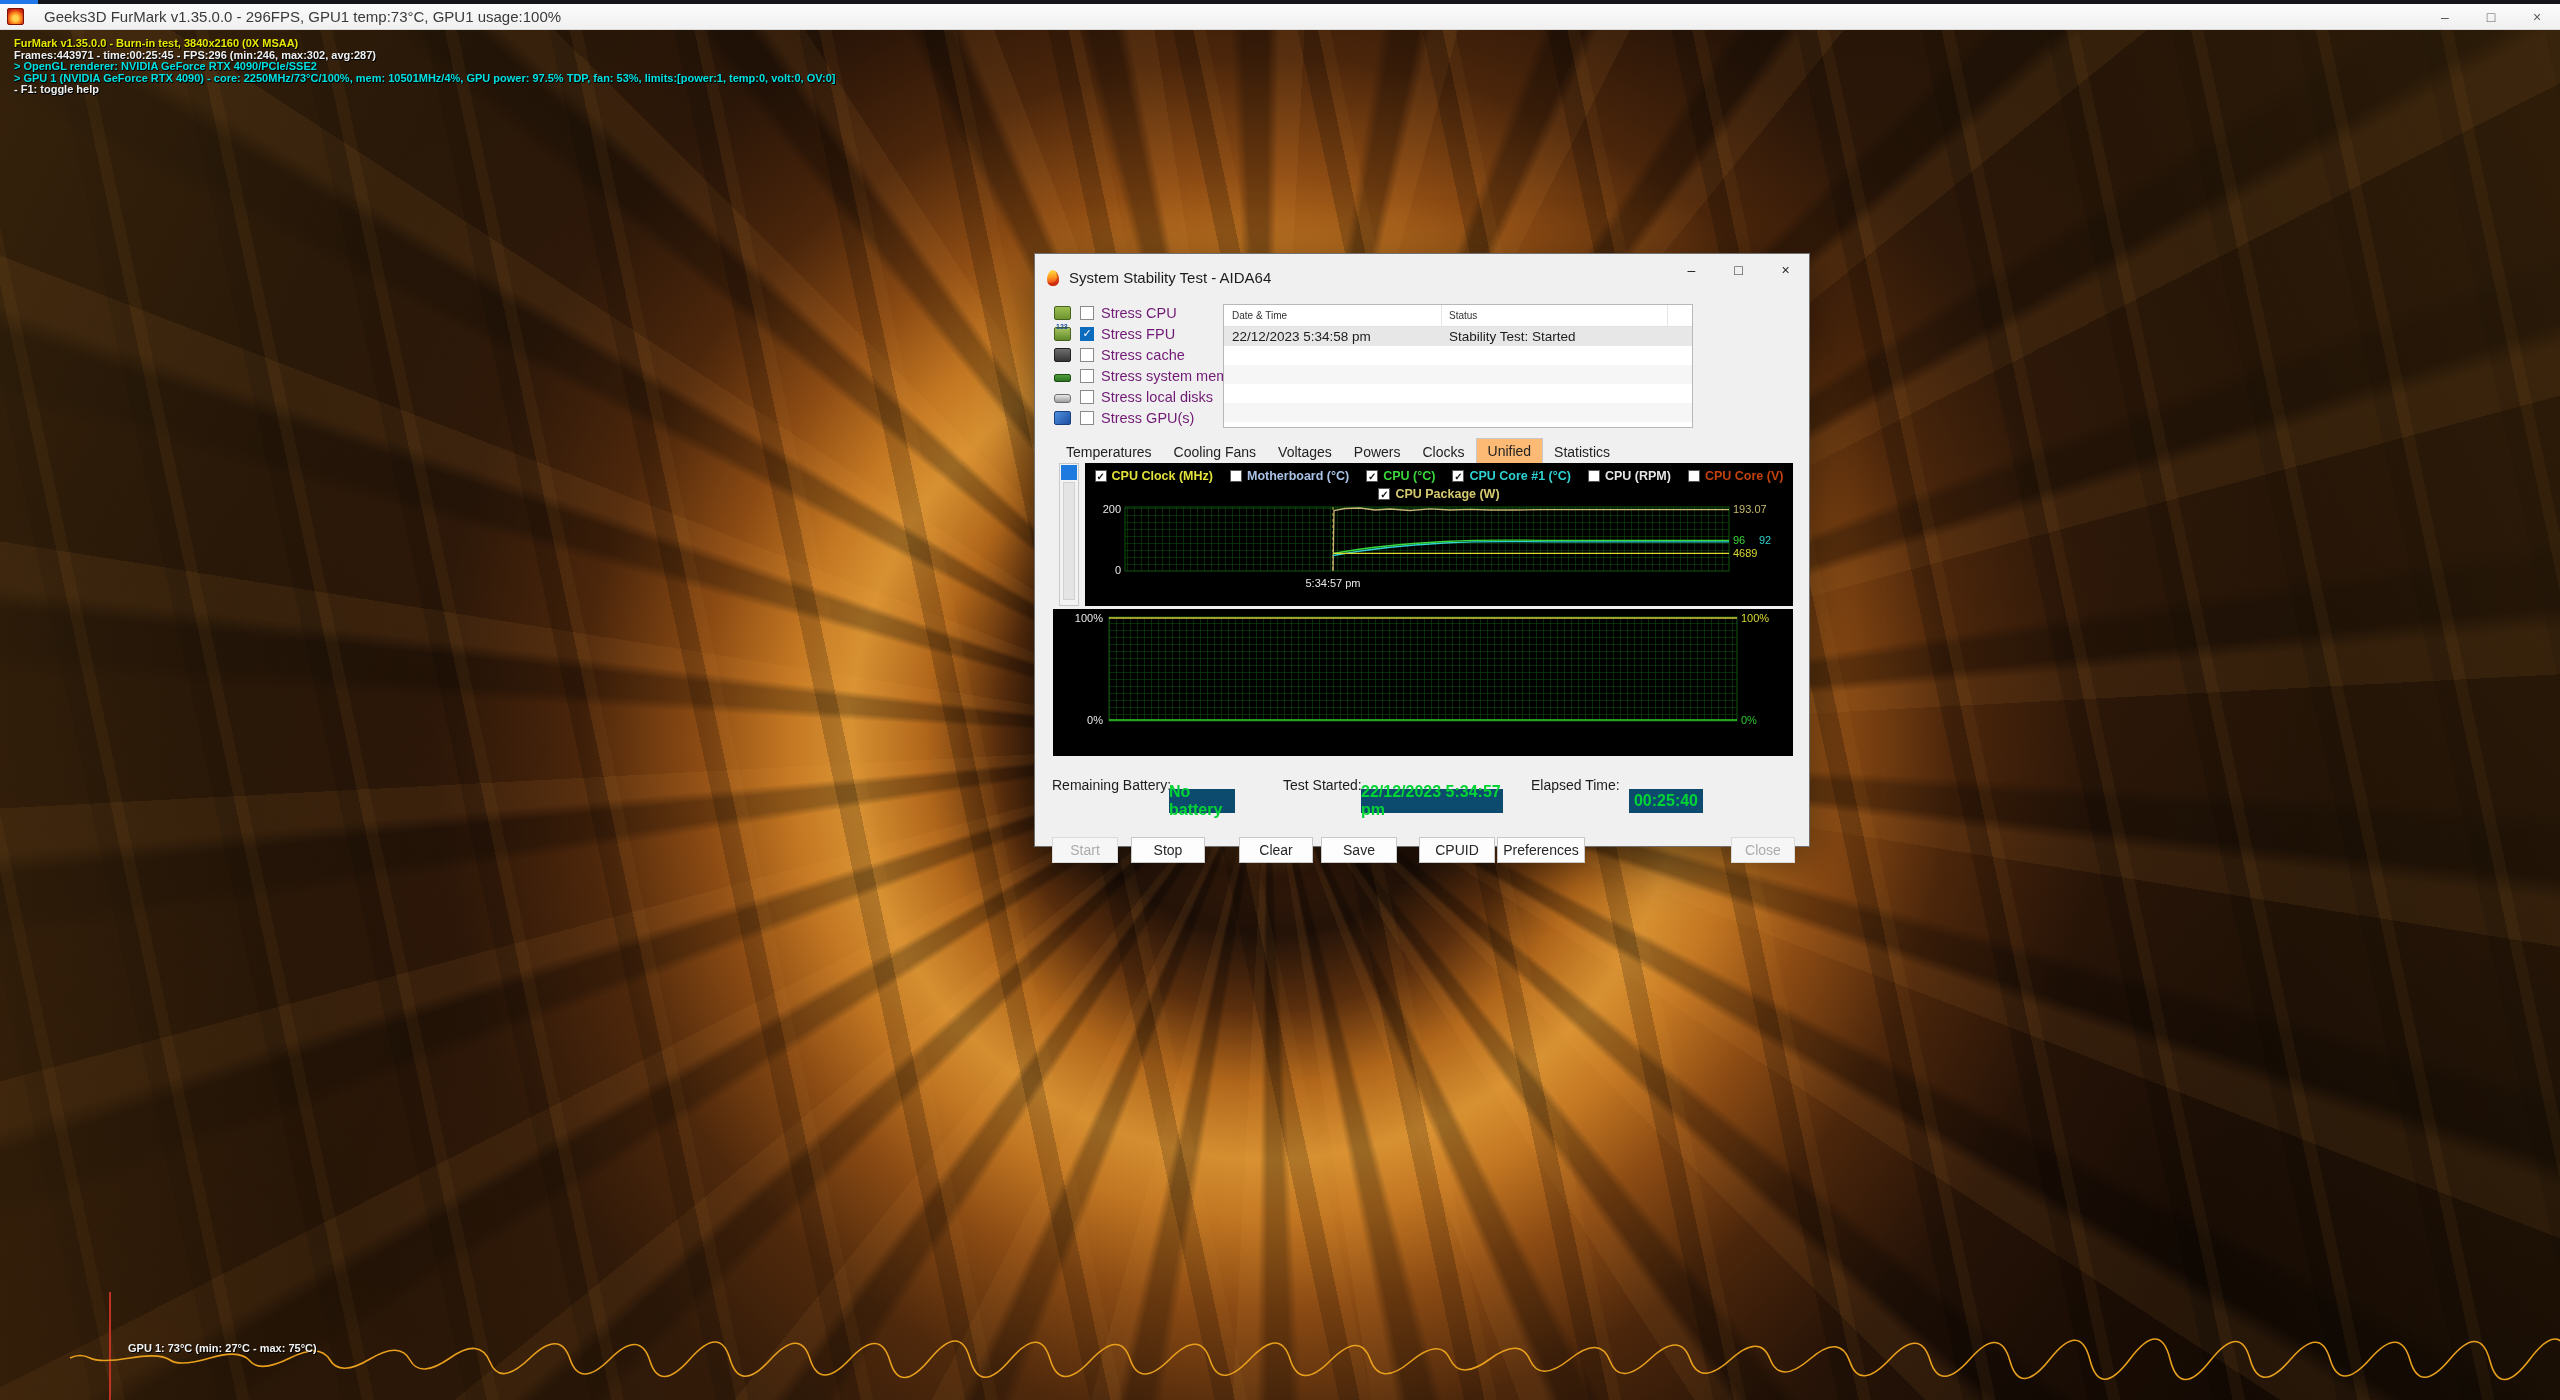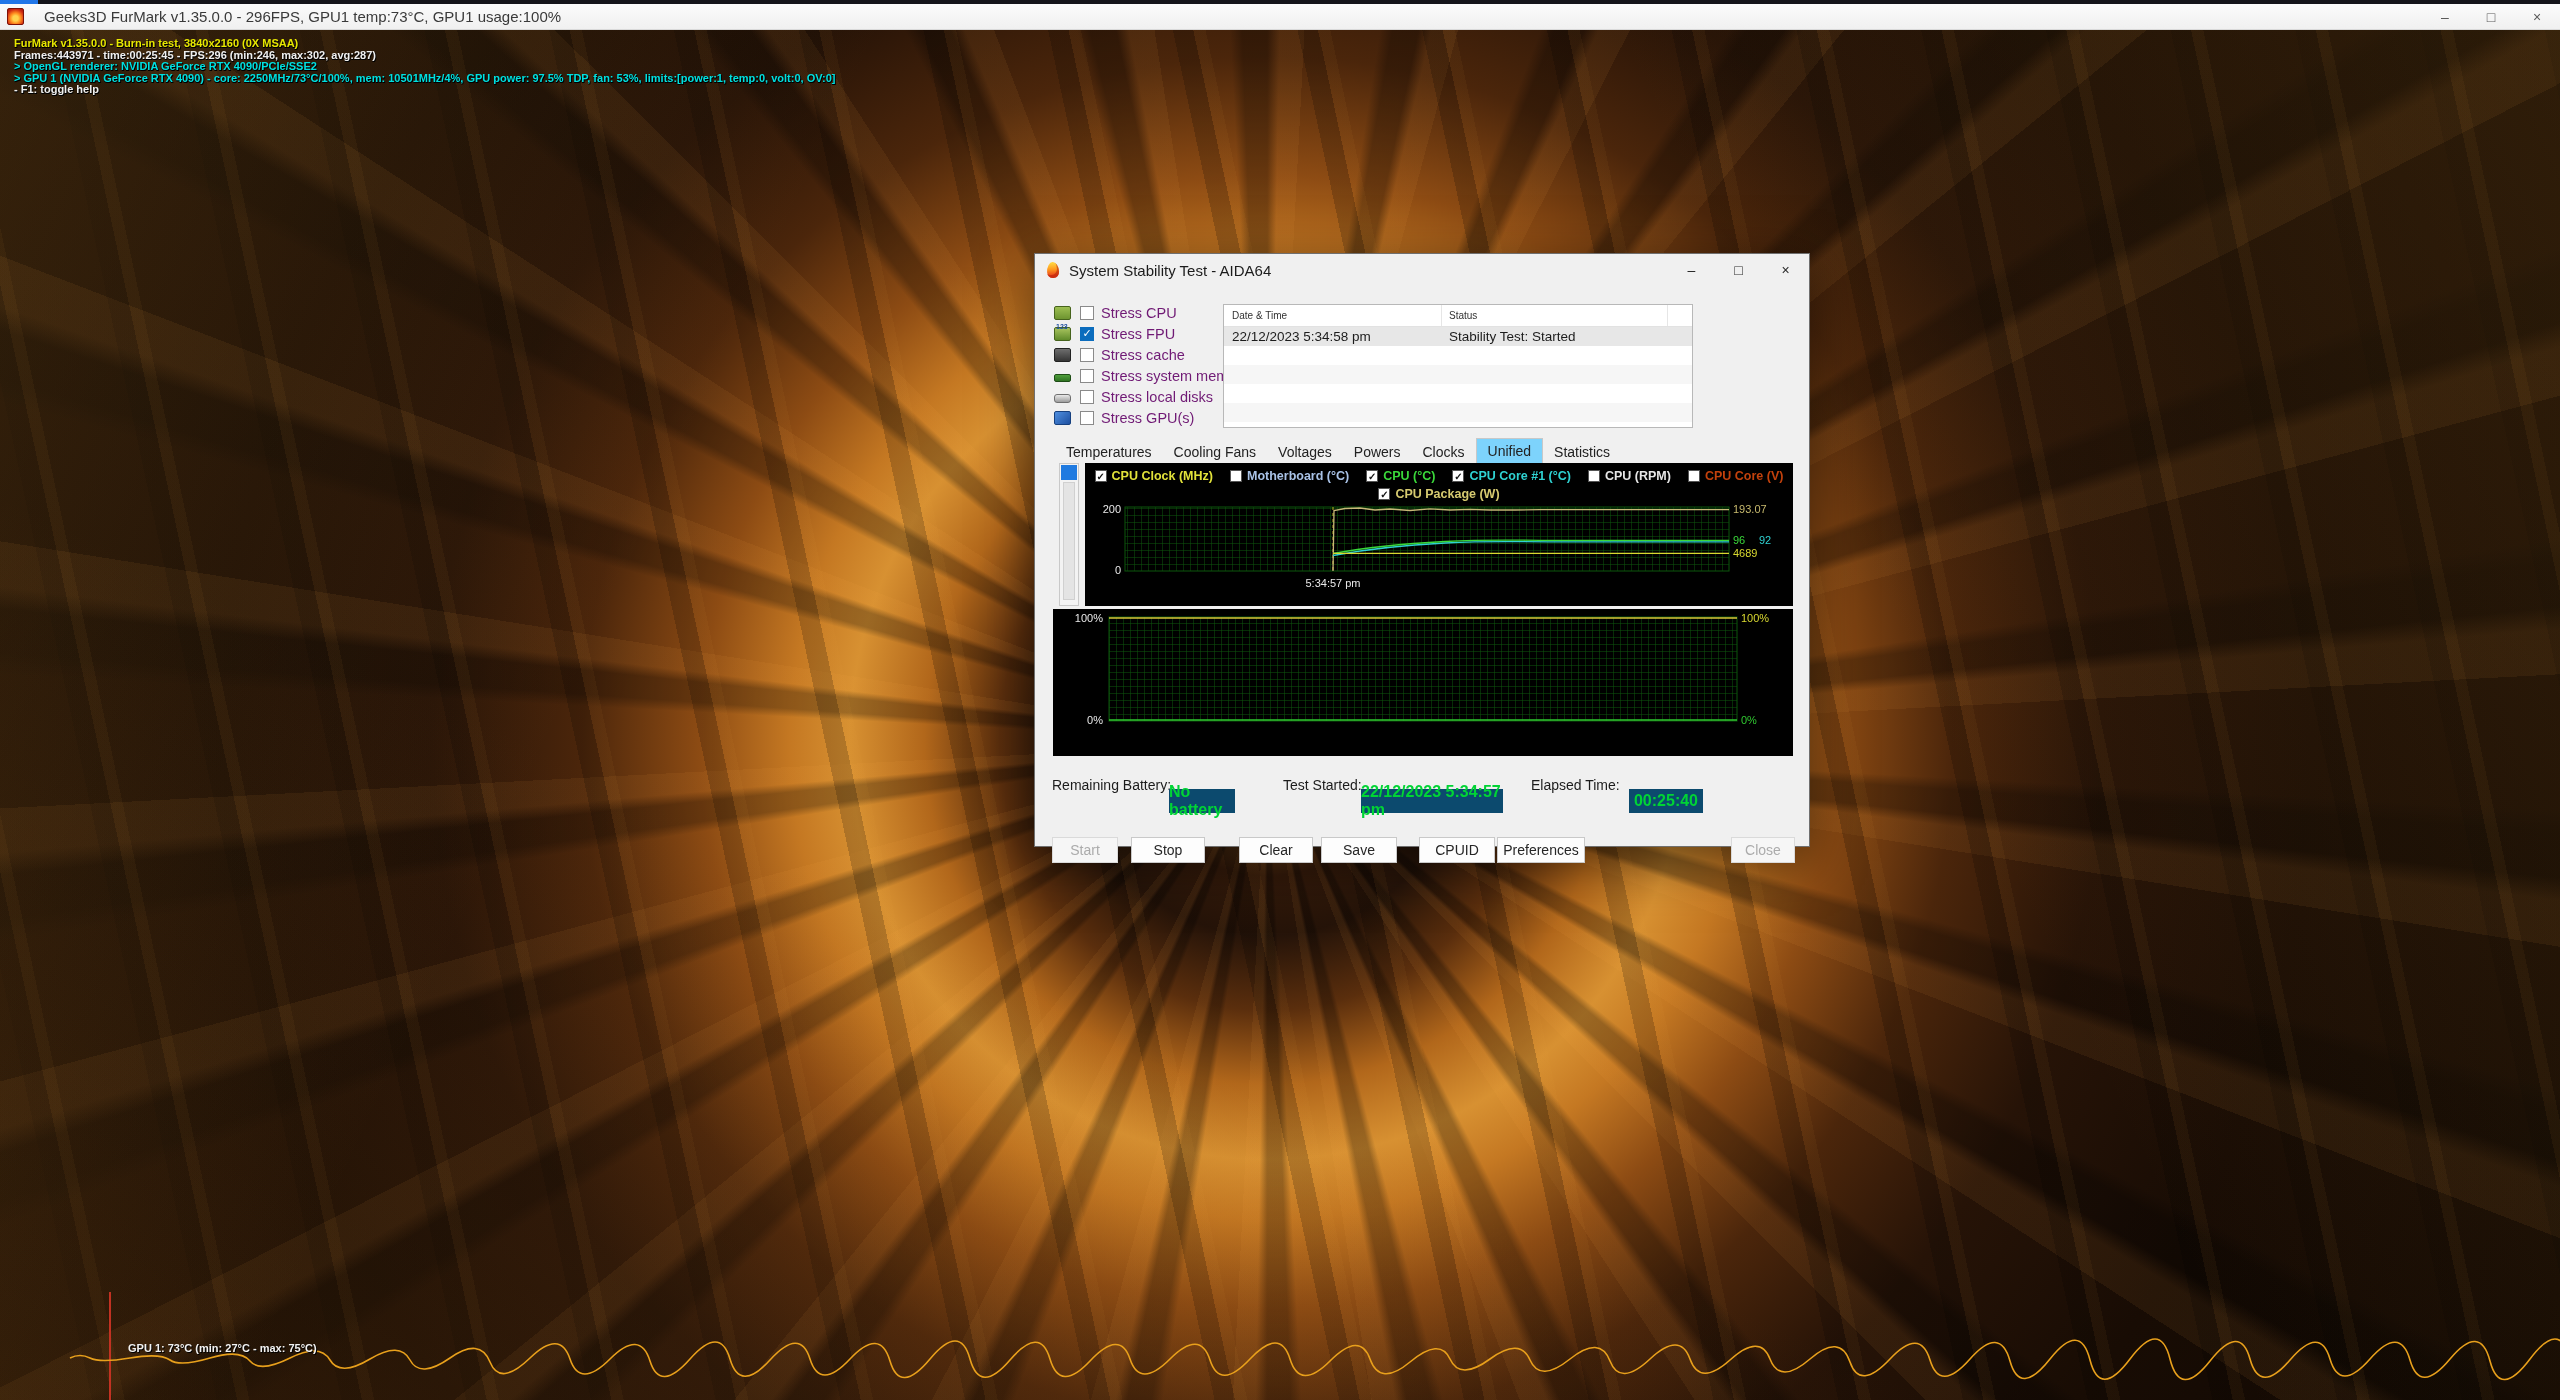--- a/index.html
+++ b/index.html
@@ -44,21 +44,21 @@
 
   
   .gpu-graph { position:absolute; left:0; top:1286px; width:2560px; height:114px; pointer-events:none; }
   .gpu-temp-label { position:absolute; left:128px; top:1342px; color:#f2f2f2; font-weight:bold; font-size:11px;
     text-shadow:1px 1px 0 #000; }
 
   
   .aida { position:absolute; left:1034px; top:253px; width:776px; height:594px;
     background:#f0f0f0; border:1px solid #6f6f6f; box-shadow:0 14px 48px rgba(0,0,0,.55); }
   .aida-titlebar { position:absolute; left:0; top:0; width:100%; height:32px; background:#f0f0f0;
-    display:flex; align-items:center; font-size:15px; color:#1c1c1c; }
+    display:flex; align-items:flex-end; font-size:15px; color:#1c1c1c; }
   .flame { width:12px; height:16px; margin:0 10px 0 12px;
     background:linear-gradient(#ffd23e 8%, #ff9a1f 45%, #e8431a 85%);
     border-radius:50% 50% 46% 46% / 62% 62% 38% 38%; transform:rotate(-3deg);
     box-shadow:inset -2px -3px 0 rgba(180,30,10,.55); }
   .aida-controls { margin-left:auto; display:flex; height:100%; }
   .aida-controls .wbtn { width:47px; height:100%; display:flex; align-items:center; justify-content:center;
     color:#2a2a2a; font-size:14px; }
 
   
   .stress { position:absolute; left:19px; top:48px; }
@@ -81,21 +81,21 @@
   .log-header { display:flex; height:22px; border-bottom:1px solid #e2e2e2; align-items:center; font-size:10px; color:#333; }
   .log-col1 { width:218px; padding-left:8px; border-right:1px solid #e6e6e6; height:100%; display:flex; align-items:center; }
   .log-col2 { width:226px; padding-left:7px; border-right:1px solid #e6e6e6; height:100%; display:flex; align-items:center; }
   .log-row { display:flex; height:19px; align-items:center; font-size:13.5px; color:#1c1c1c; }
   .log-row.selected { background:#e7e7e7; }
   .log-row.stripe { background:#f6f6f6; }
 
   
   .tabs { position:absolute; left:20px; top:186px; display:flex; height:23px; font-size:14px; color:#222; }
   .tab { padding:0 11px; display:flex; align-items:center; height:100%; }
-  .tab.active { background:#7dd3fc; border:1px solid #c8c8c8; border-bottom:none; height:25px; margin-top:-2px;text-align:center; }
+  .tab.active { background:#fdba74; border:1px solid #c8c8c8; border-bottom:none; height:25px; margin-top:-2px;text-align:center; }
 
   
   .vslider { position:absolute; left:24px; top:209px; width:20px; height:143px; background:#f3f3f3; border:1px solid #c9c9c9; }
   .vslider .thumb { position:absolute; left:1px; top:1px; width:16px; height:15px; background:#1f7ae0; }
   .vslider .track { position:absolute; left:3px; top:18px; width:12px; height:118px; background:#e4e4e4; border:1px solid #d0d0d0; }
   .gpanel { position:absolute; left:50px; top:209px; width:708px; height:143px; background:#000; }
   .legend { display:flex; justify-content:center; gap:17px; padding-top:6px; font-size:12.5px; font-weight:bold; }
   .legend2 { display:flex; justify-content:center; padding-top:4px; font-size:12.5px; font-weight:bold; }
   .lg-item { display:flex; align-items:center; gap:5px; }
   .lg-cb { width:12px; height:12px; background:#fff; border:1px solid #555; display:flex; align-items:center; justify-content:center;

